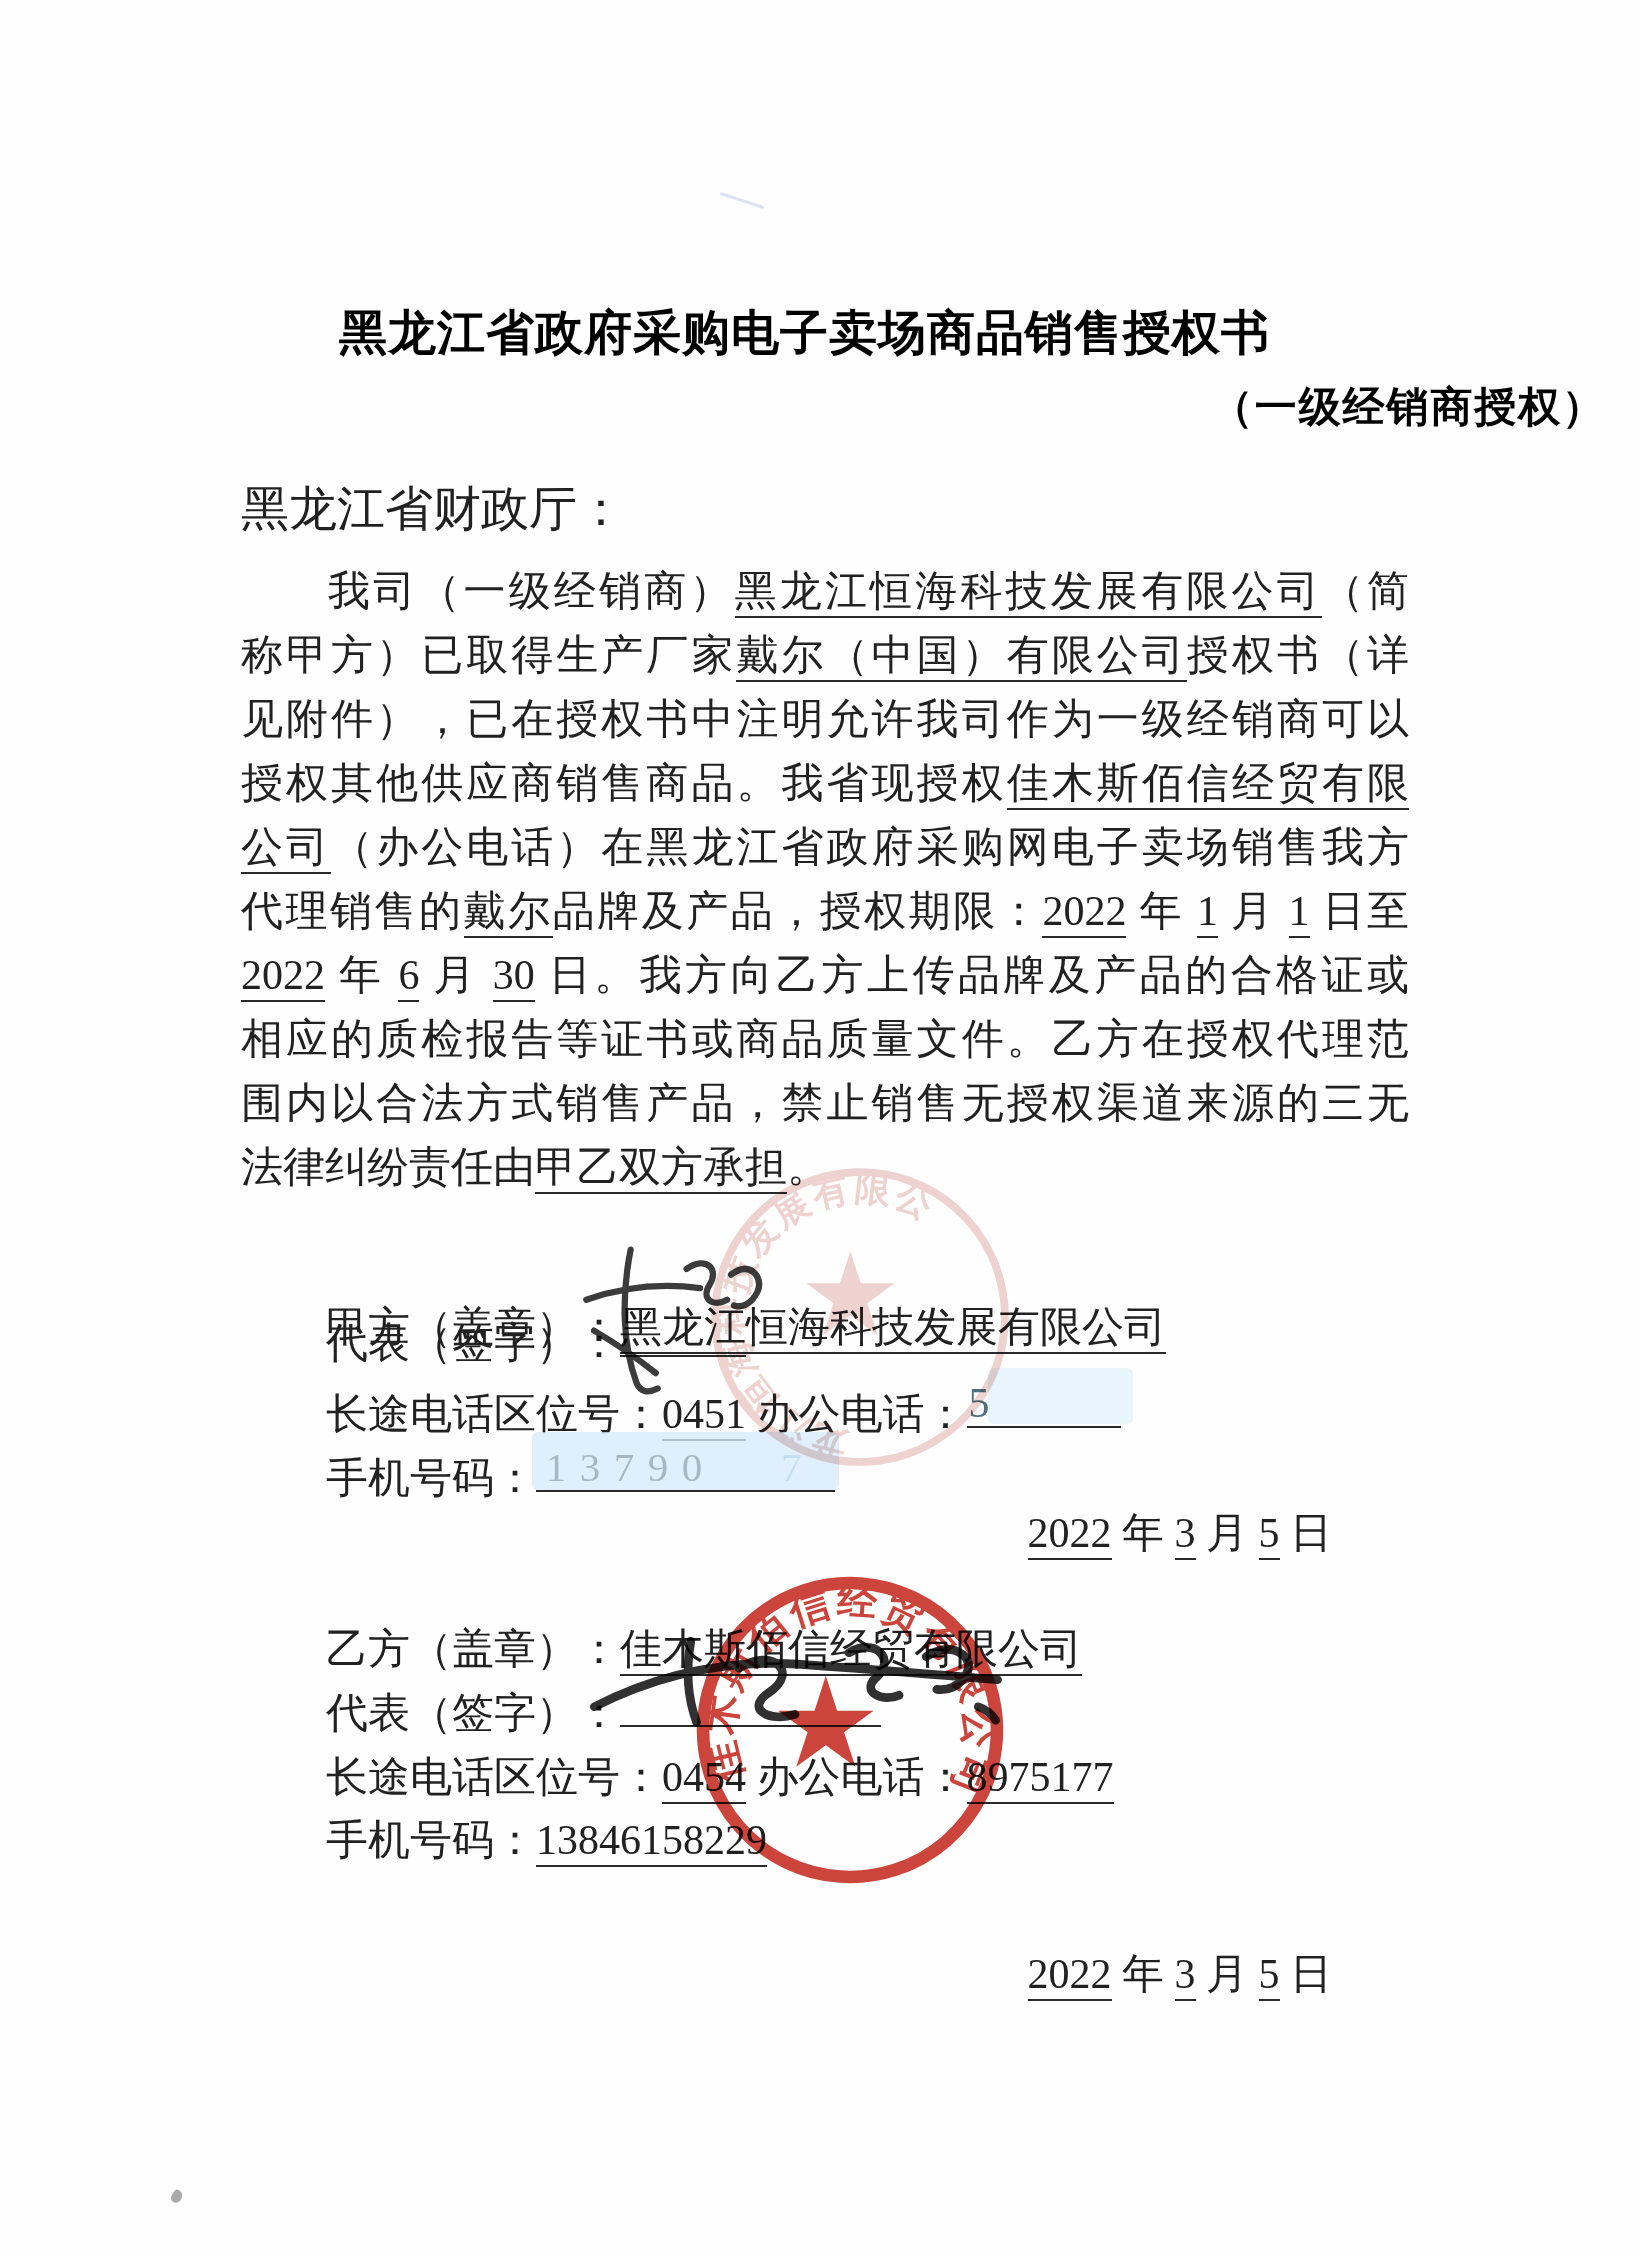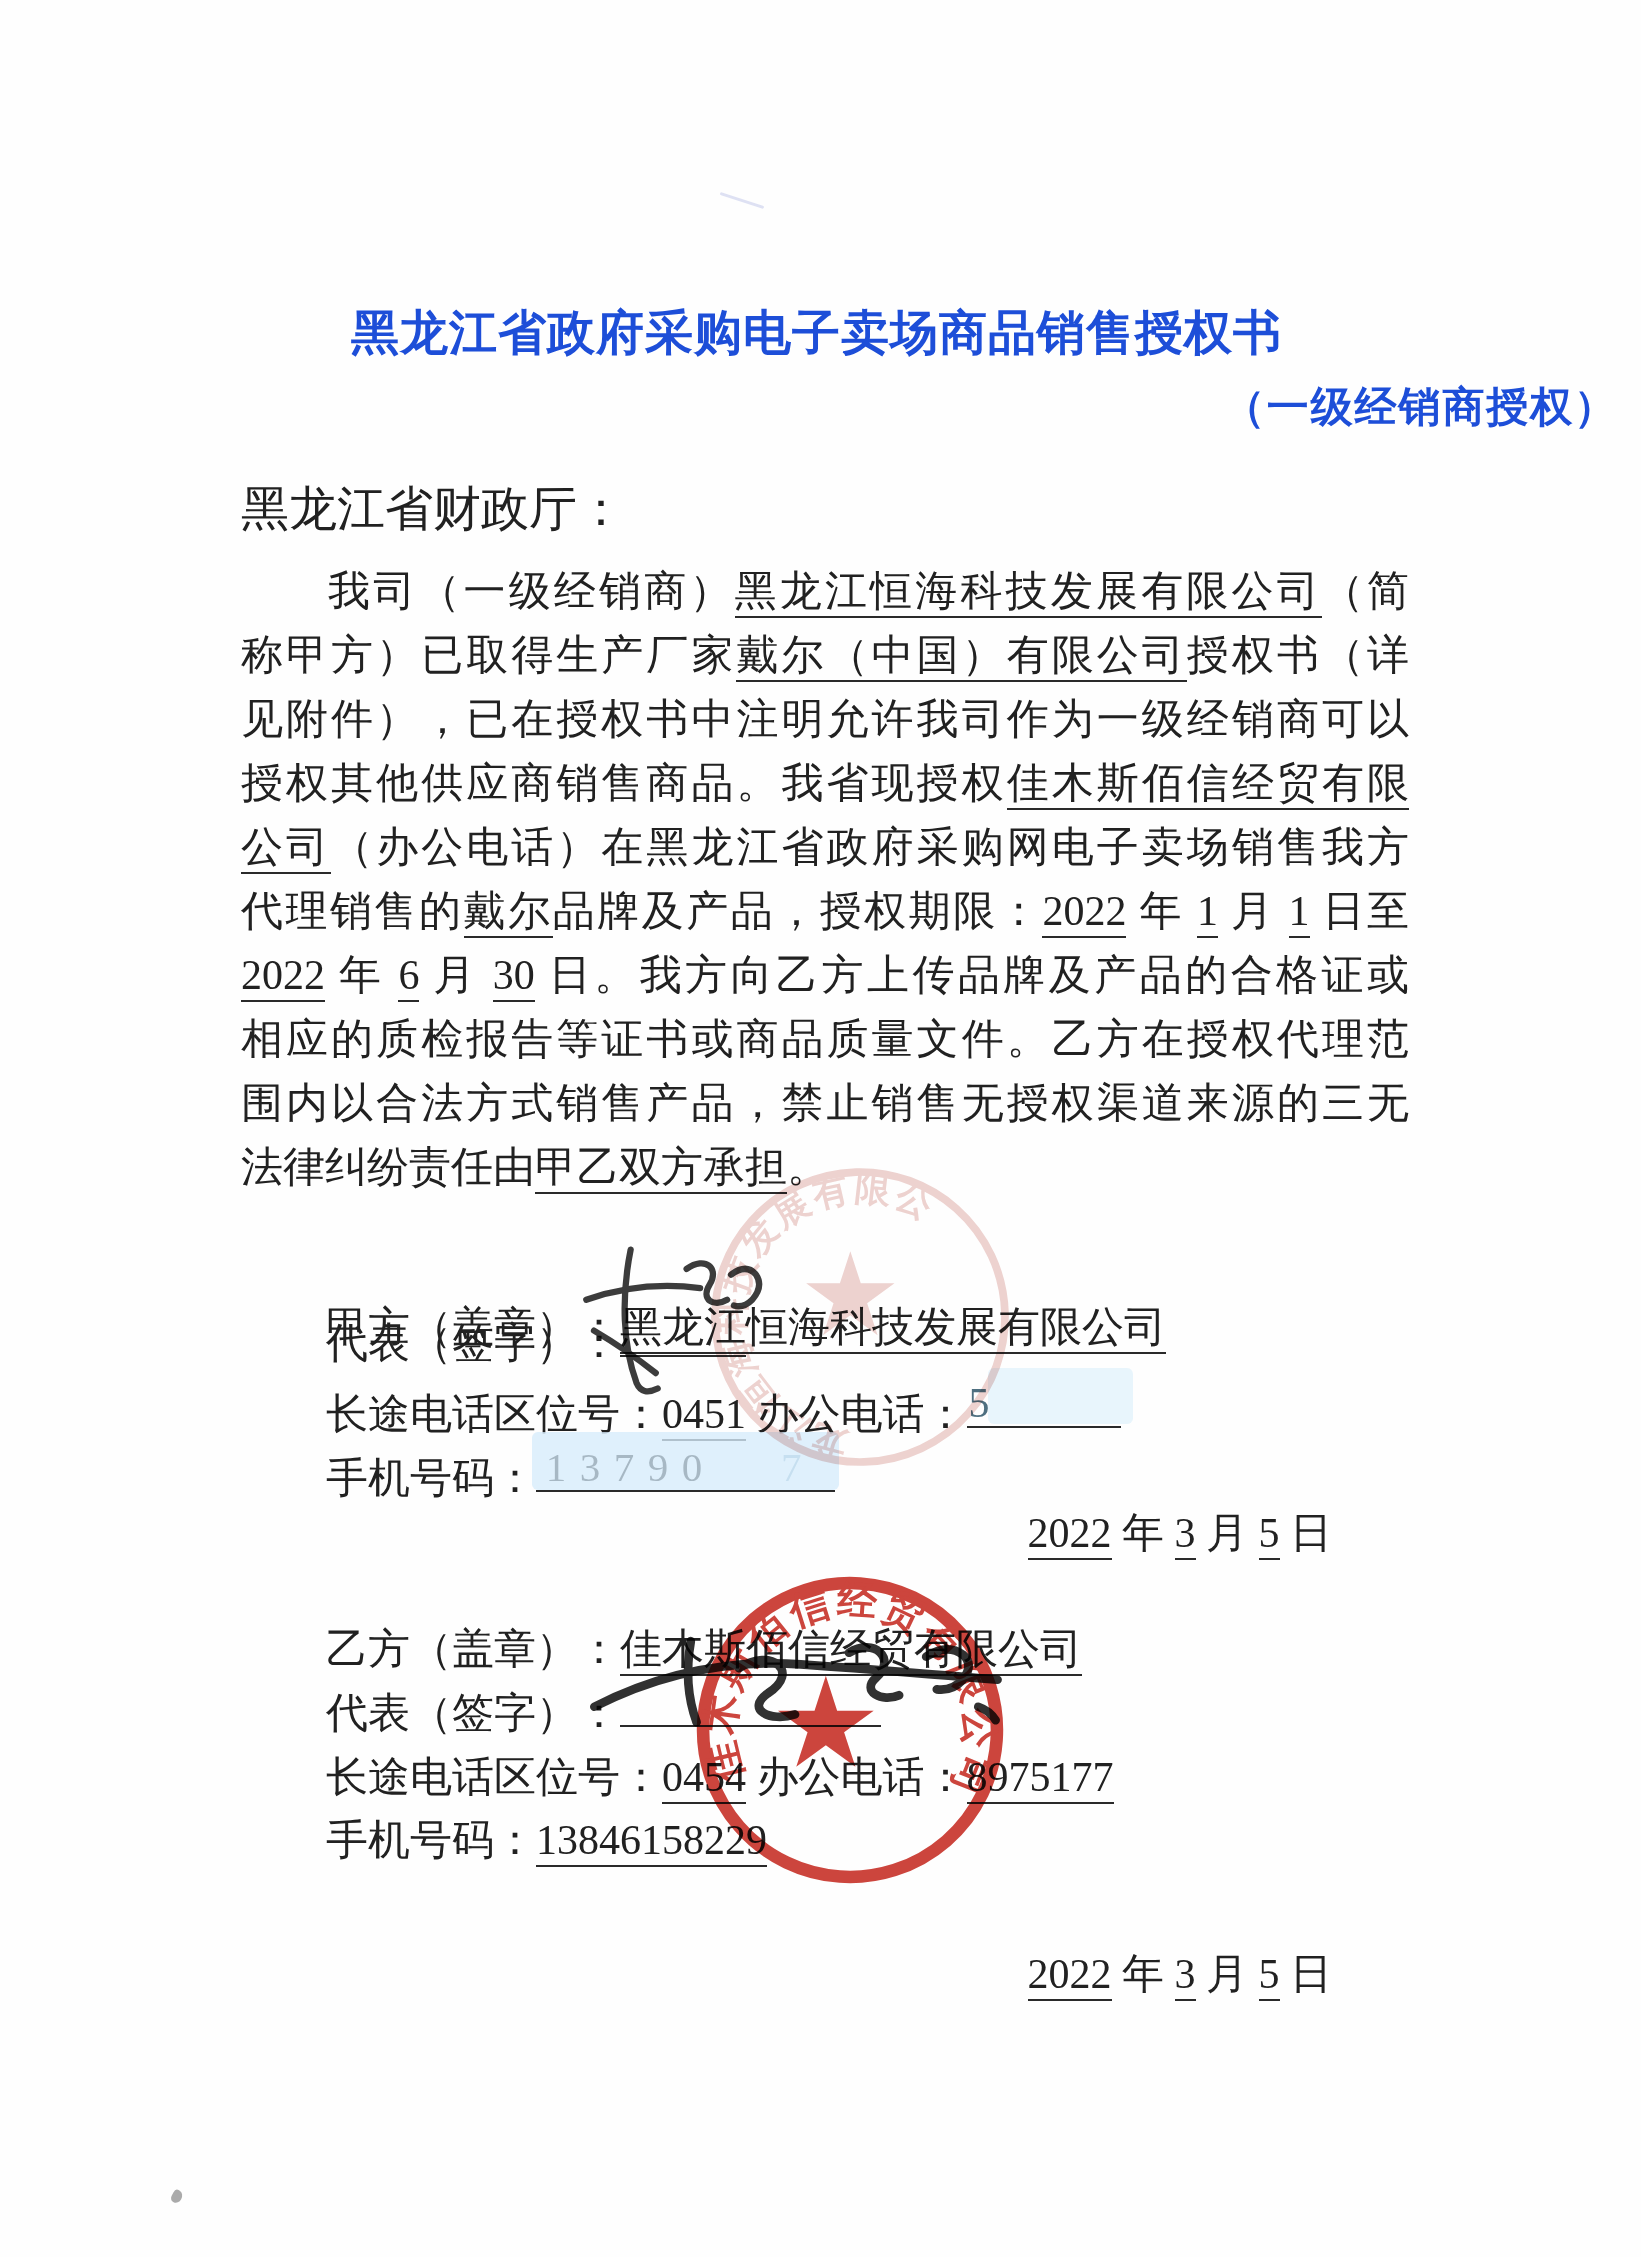--- a/index.html
+++ b/index.html
@@ -1,22 +1,22 @@
 <!DOCTYPE html>
 <html><head>
 <meta charset="utf-8">
 <style>
   html,body{margin:0;padding:0;}
   .page{
     position:relative;width:1641px;height:2257px;background:#fefefe;overflow:hidden;
     font-family:"Liberation Serif","DejaVu Serif",serif;color:#212121;
   }
   .title-line{
-    position:absolute;left:15px;width:1603px;text-align:center;
-    font-family:"DejaVu Sans","Liberation Sans",sans-serif;font-weight:700;color:#1d4ed8;
+    position:absolute;left:3px;width:1603px;text-align:center;
+    font-family:"DejaVu Sans","Liberation Sans",sans-serif;font-weight:700;color:#000000;
   }
   #doc-title{top:301px;font-size:48px;letter-spacing:1px;}
   #doc-subtitle{top:379px;font-size:42px;letter-spacing:1.9px;text-align:right;}
 
   #salutation{position:absolute;left:241px;top:480px;font-size:48px;height:58px;line-height:58px;}
 
   .par{position:absolute;left:241px;top:559px;width:1168px;font-size:42px;}
   .pl{height:64px;line-height:64px;text-align:justify;text-align-last:justify;}
   .pl.first{text-indent:87px;}
   .pl.last{text-align:right;text-align-last:left;}

